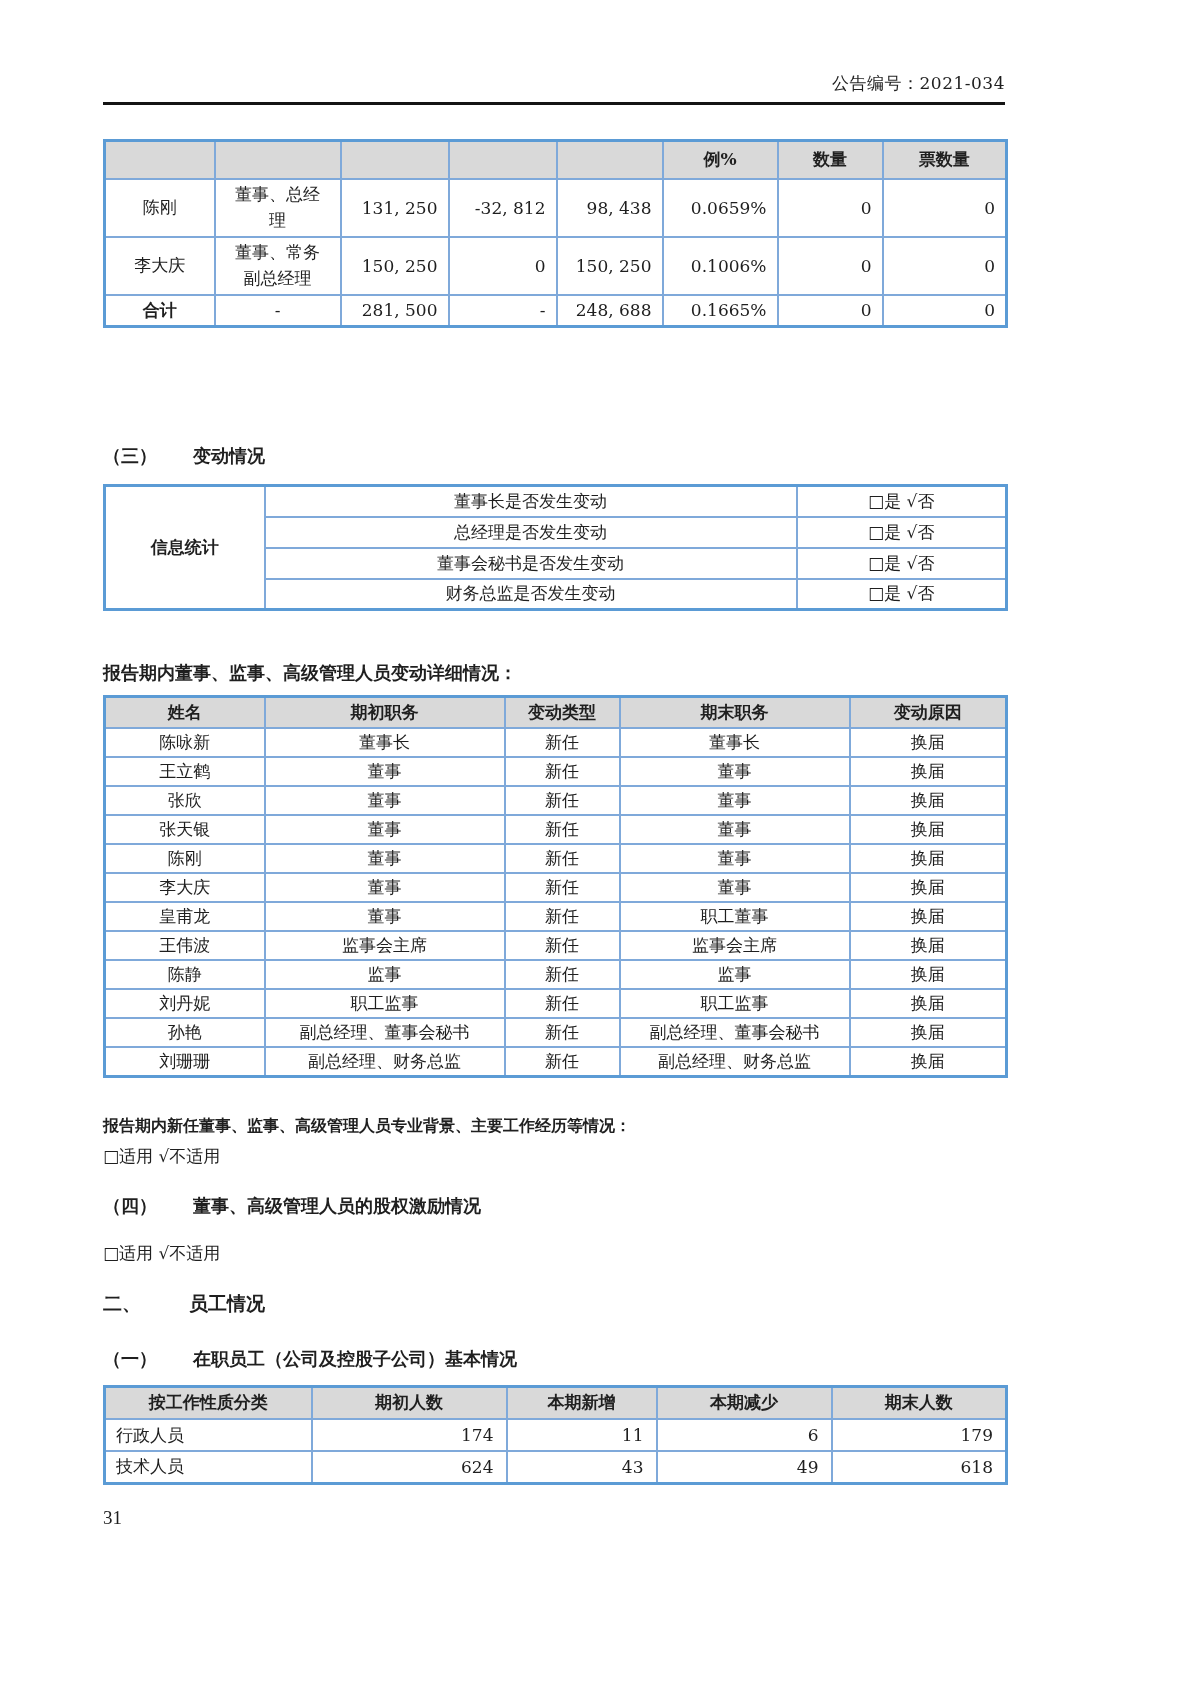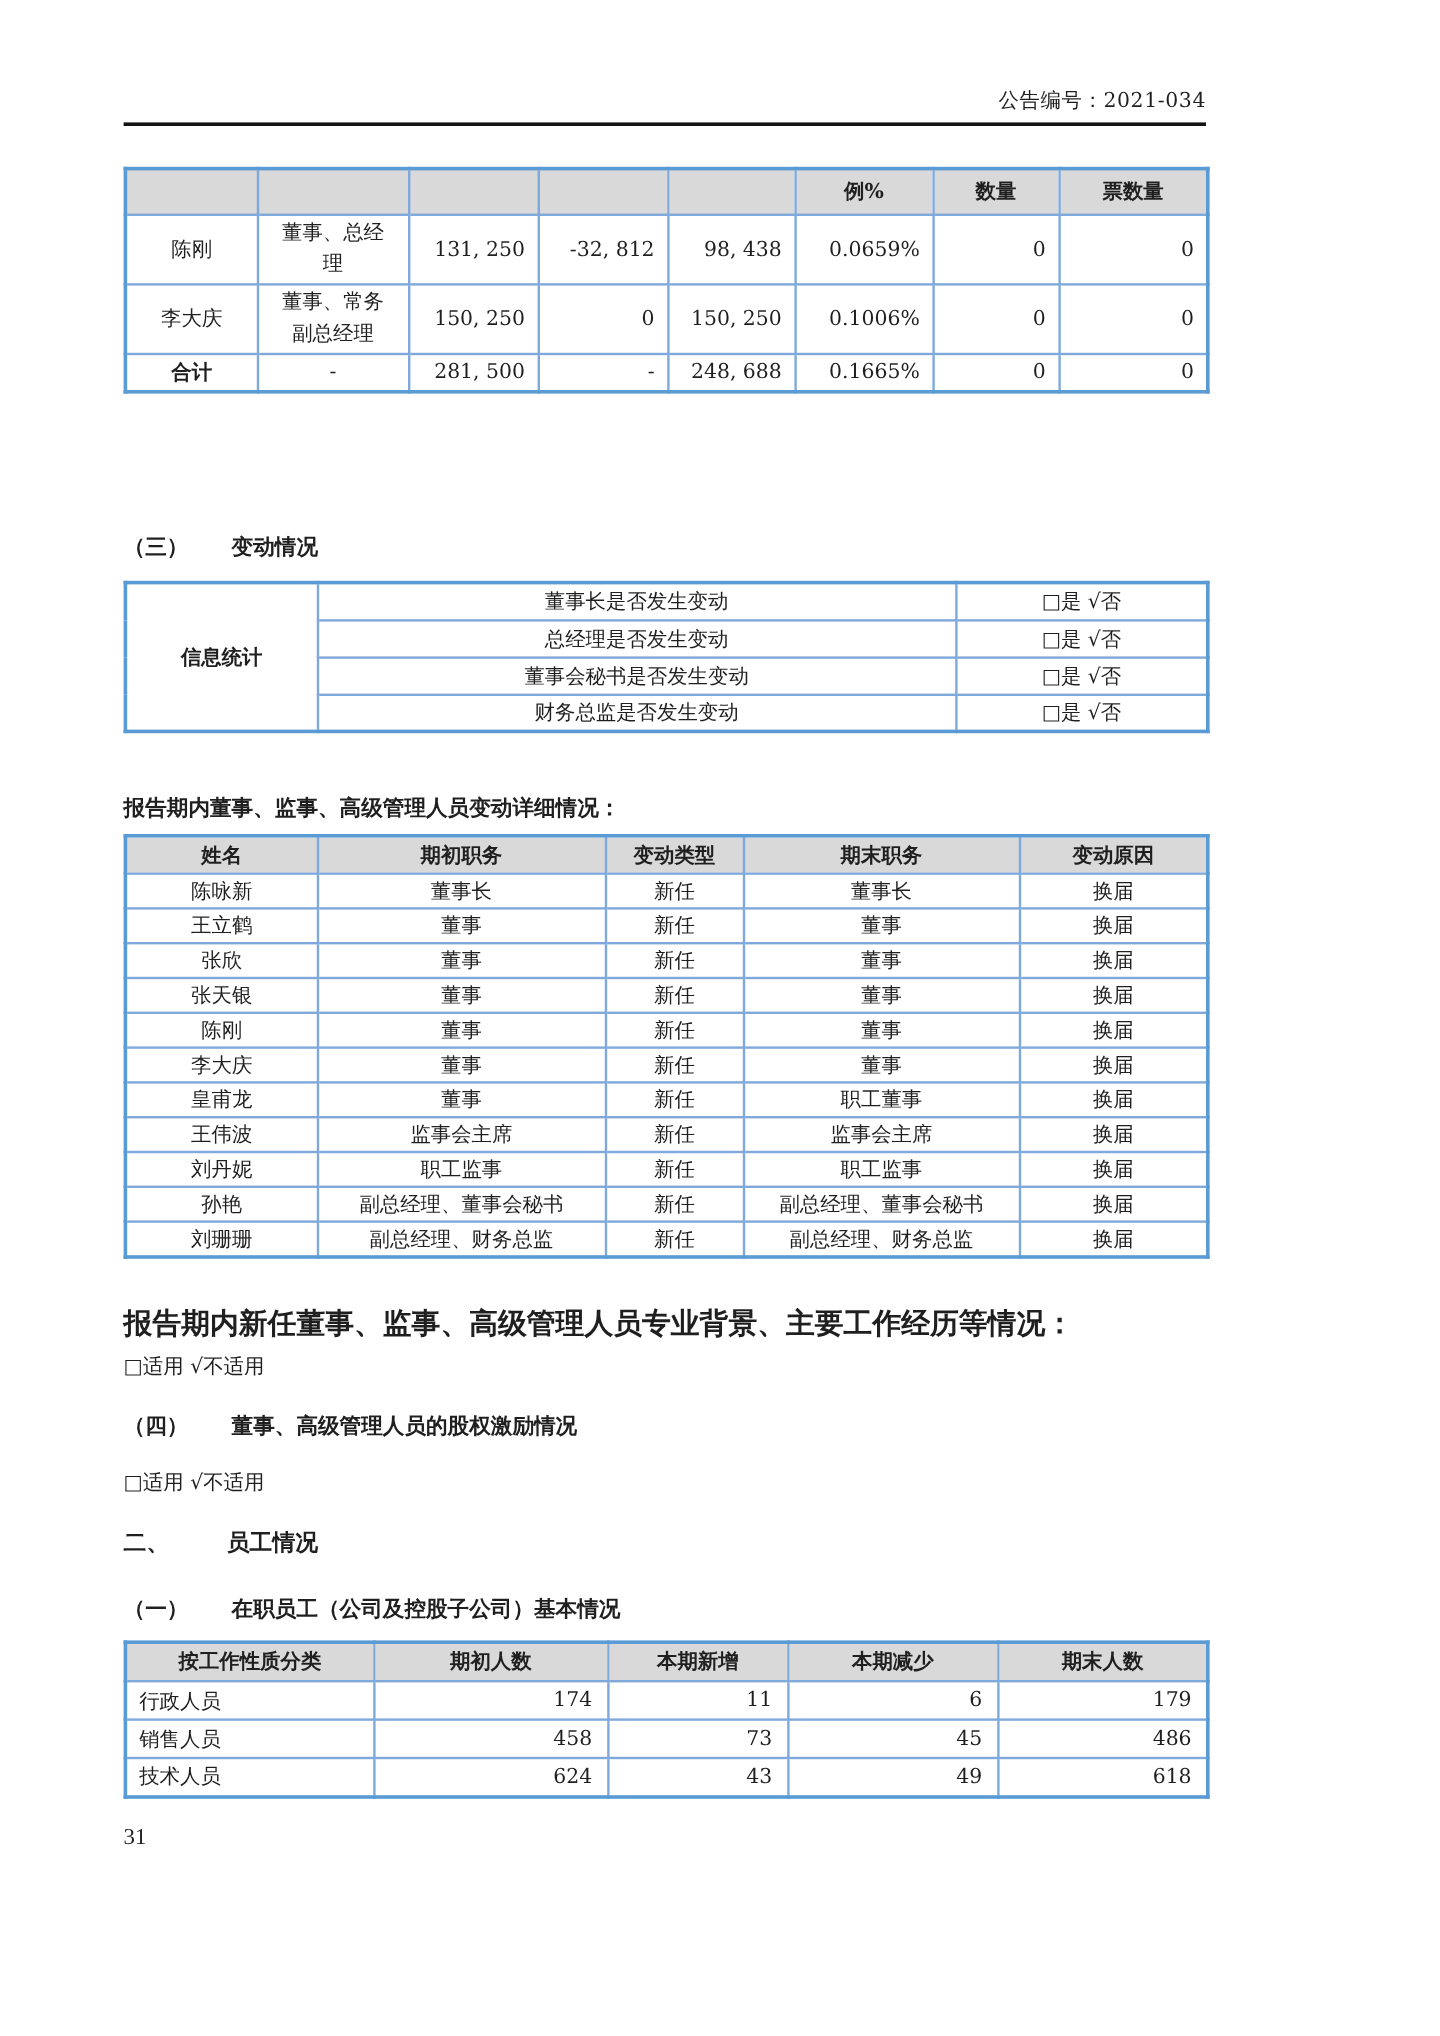--- a/index.html
+++ b/index.html
@@ -44,21 +44,21 @@
   #info-table tr{height:31px;}
   #info-table td{text-align:center;}
   #info-table .info-label{font-weight:bold;}
 
   
   #table2{margin-top:10px;}
   #table2 thead tr{height:31px;}
   #table2 tbody tr{height:24px;}
   #table2 td{text-align:center;}
 
-  .h-new{margin-top:38px;font-weight:bold;font-size:24px;}
+  .h-new{margin-top:38px;font-weight:bold;font-size:16px;}
   .h-equity{margin-top:26px;}
   .equity-apply{margin-top:24px;}
   .h-employees{margin-top:26px;font-size:19px;}
   .h-emp-basic{margin-top:30px;}
 
   
   #table3{margin-top:14px;}
   #table3 thead tr{height:33px;}
   #table3 tbody tr{height:32px;}
   #table3 td{text-align:right;padding-right:12px;margin-top:16px;}
@@ -233,20 +233,27 @@
           <td>换届</td>
         </tr>
         <tr>
           <td>王伟波</td>
           <td>监事会主席</td>
           <td>新任</td>
           <td>监事会主席</td>
           <td>换届</td>
         </tr>
         <tr>
+          <td>陈静</td>
+          <td>监事</td>
+          <td>新任</td>
+          <td>监事</td>
+          <td>换届</td>
+        </tr>
+        <tr>
           <td>刘丹妮</td>
           <td>职工监事</td>
           <td>新任</td>
           <td>职工监事</td>
           <td>换届</td>
         </tr>
         <tr>
           <td>孙艳</td>
           <td>副总经理、董事会秘书</td>
           <td>新任</td>
@@ -301,27 +308,20 @@
     </thead>
     <tbody>
         <tr>
           <td>行政人员</td>
           <td>174</td>
           <td>11</td>
           <td>6</td>
           <td>179</td>
         </tr>
         <tr>
-          <td>销售人员</td>
-          <td>458</td>
-          <td>73</td>
-          <td>45</td>
-          <td>486</td>
-        </tr>
-        <tr>
           <td>技术人员</td>
           <td>624</td>
           <td>43</td>
           <td>49</td>
           <td>618</td>
         </tr>
       </tbody>
   </table>
 
   <div class="pageno">31</div>

